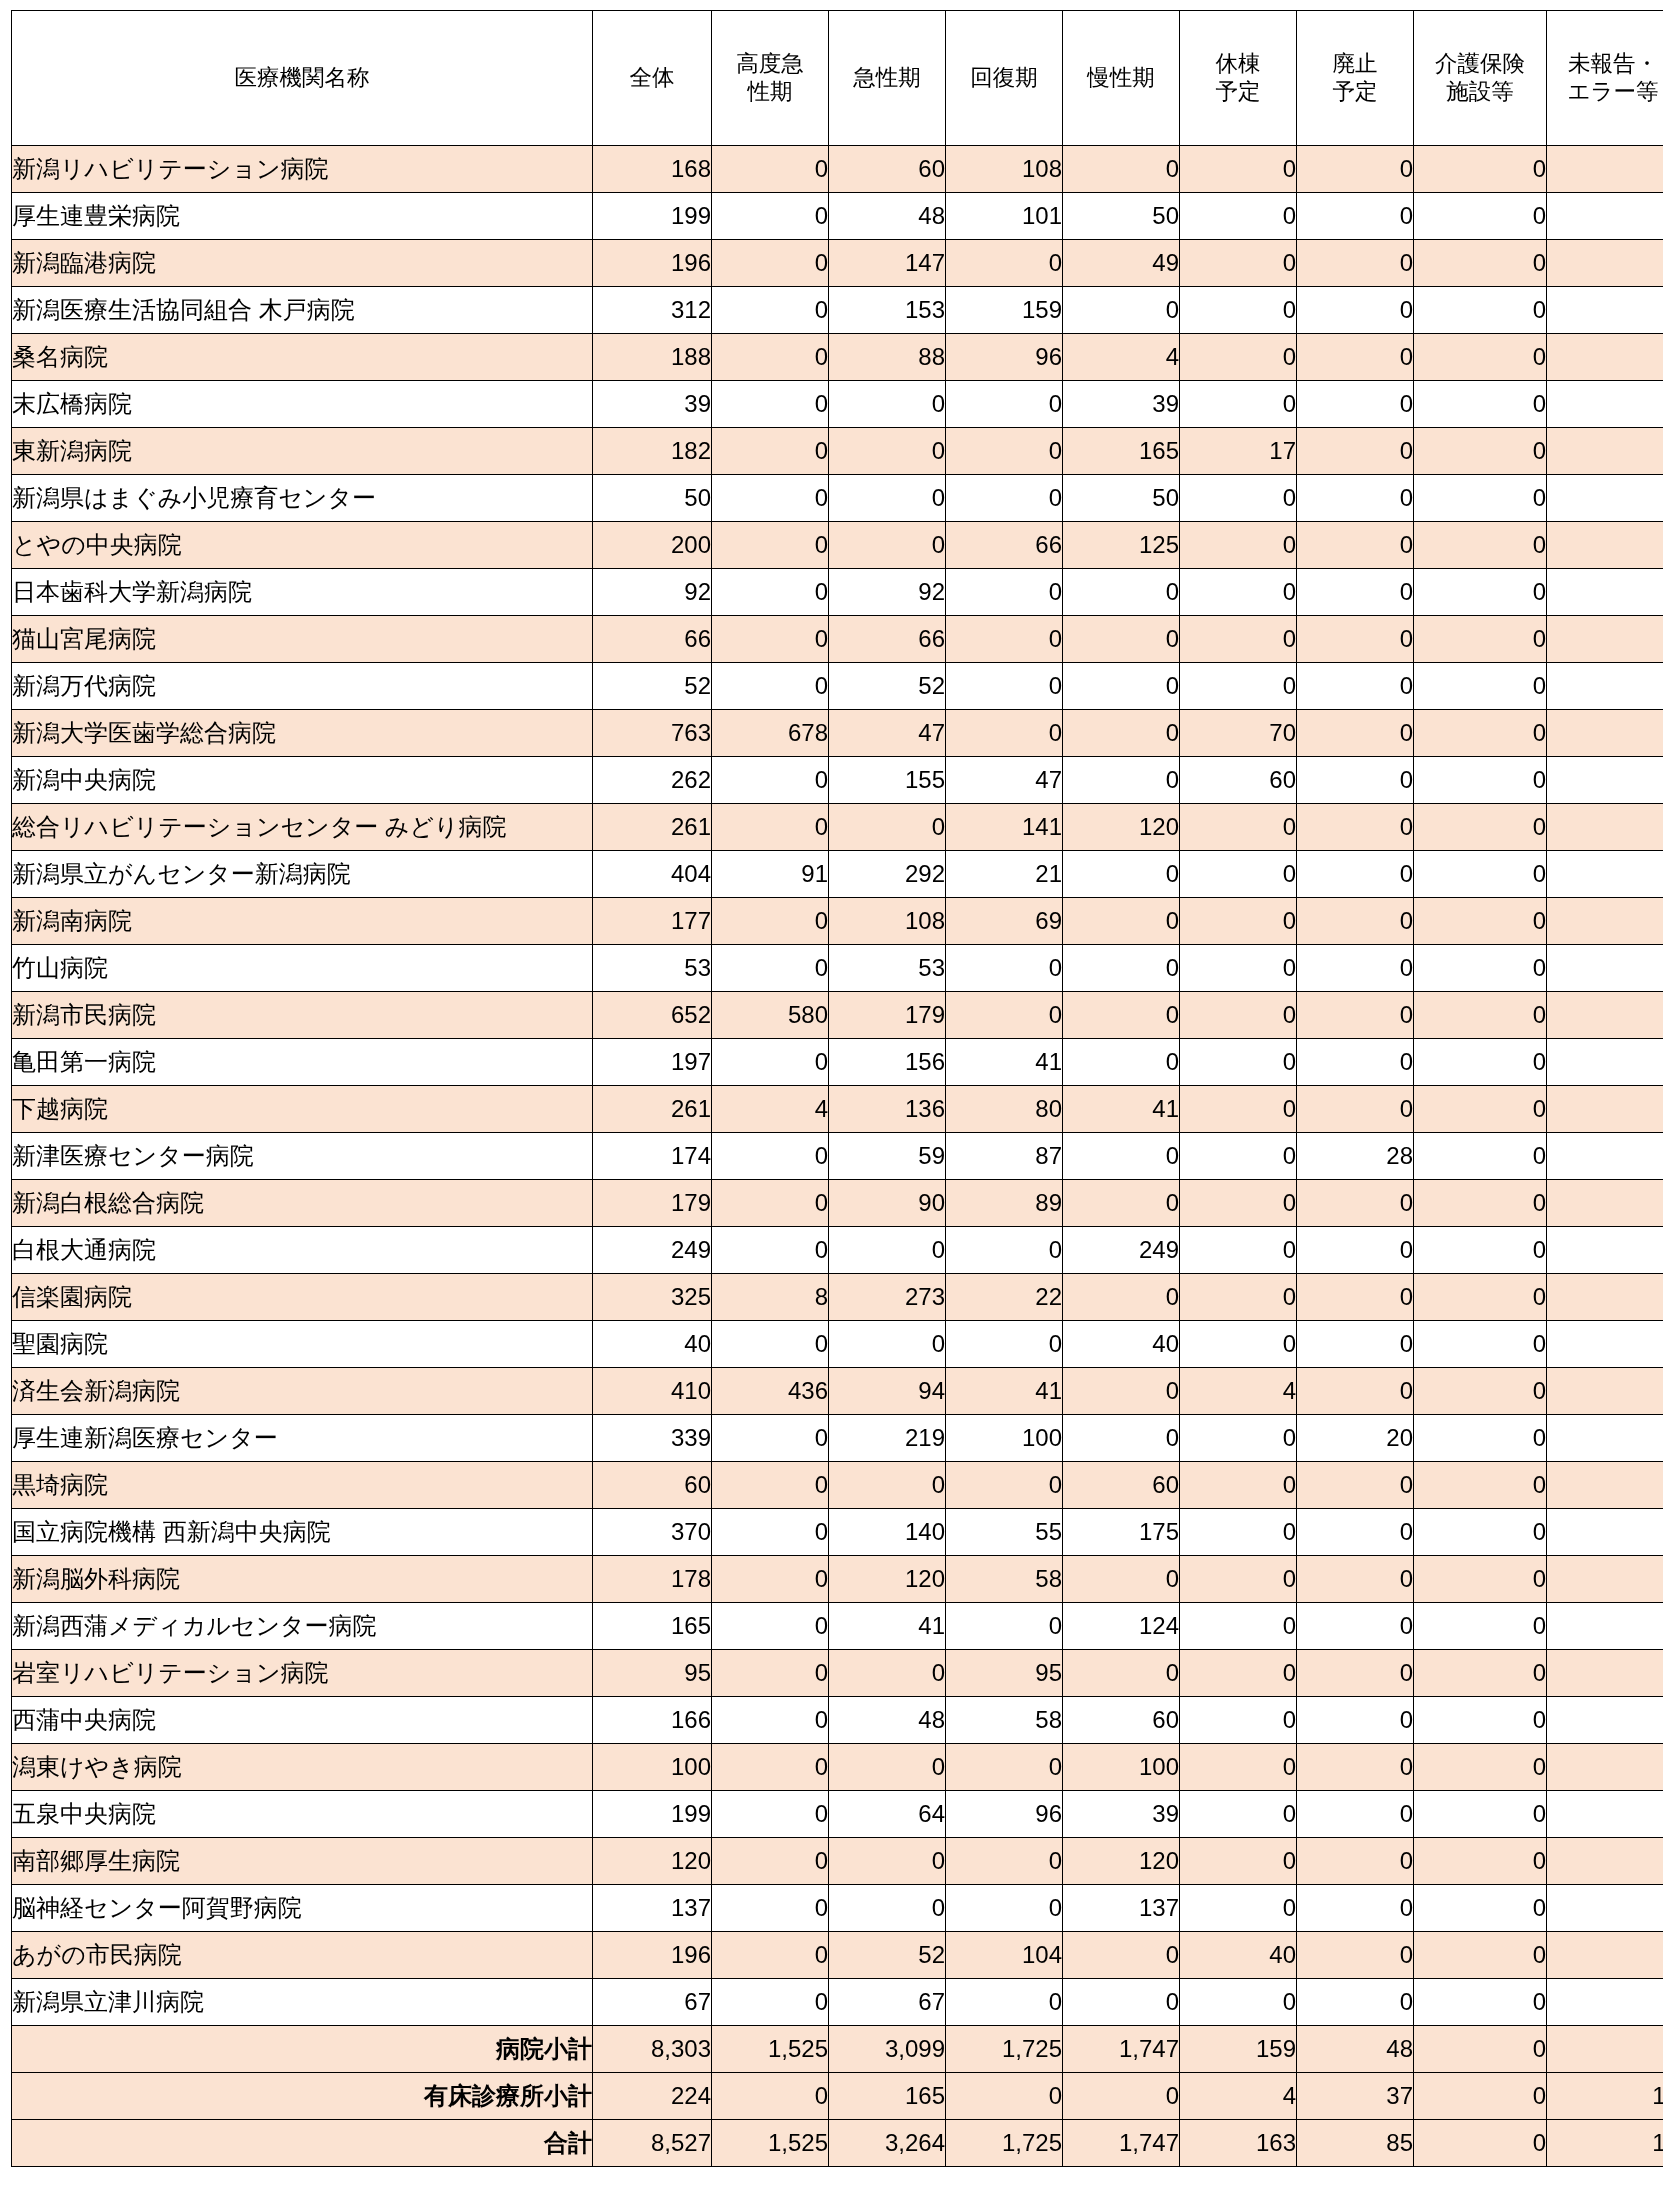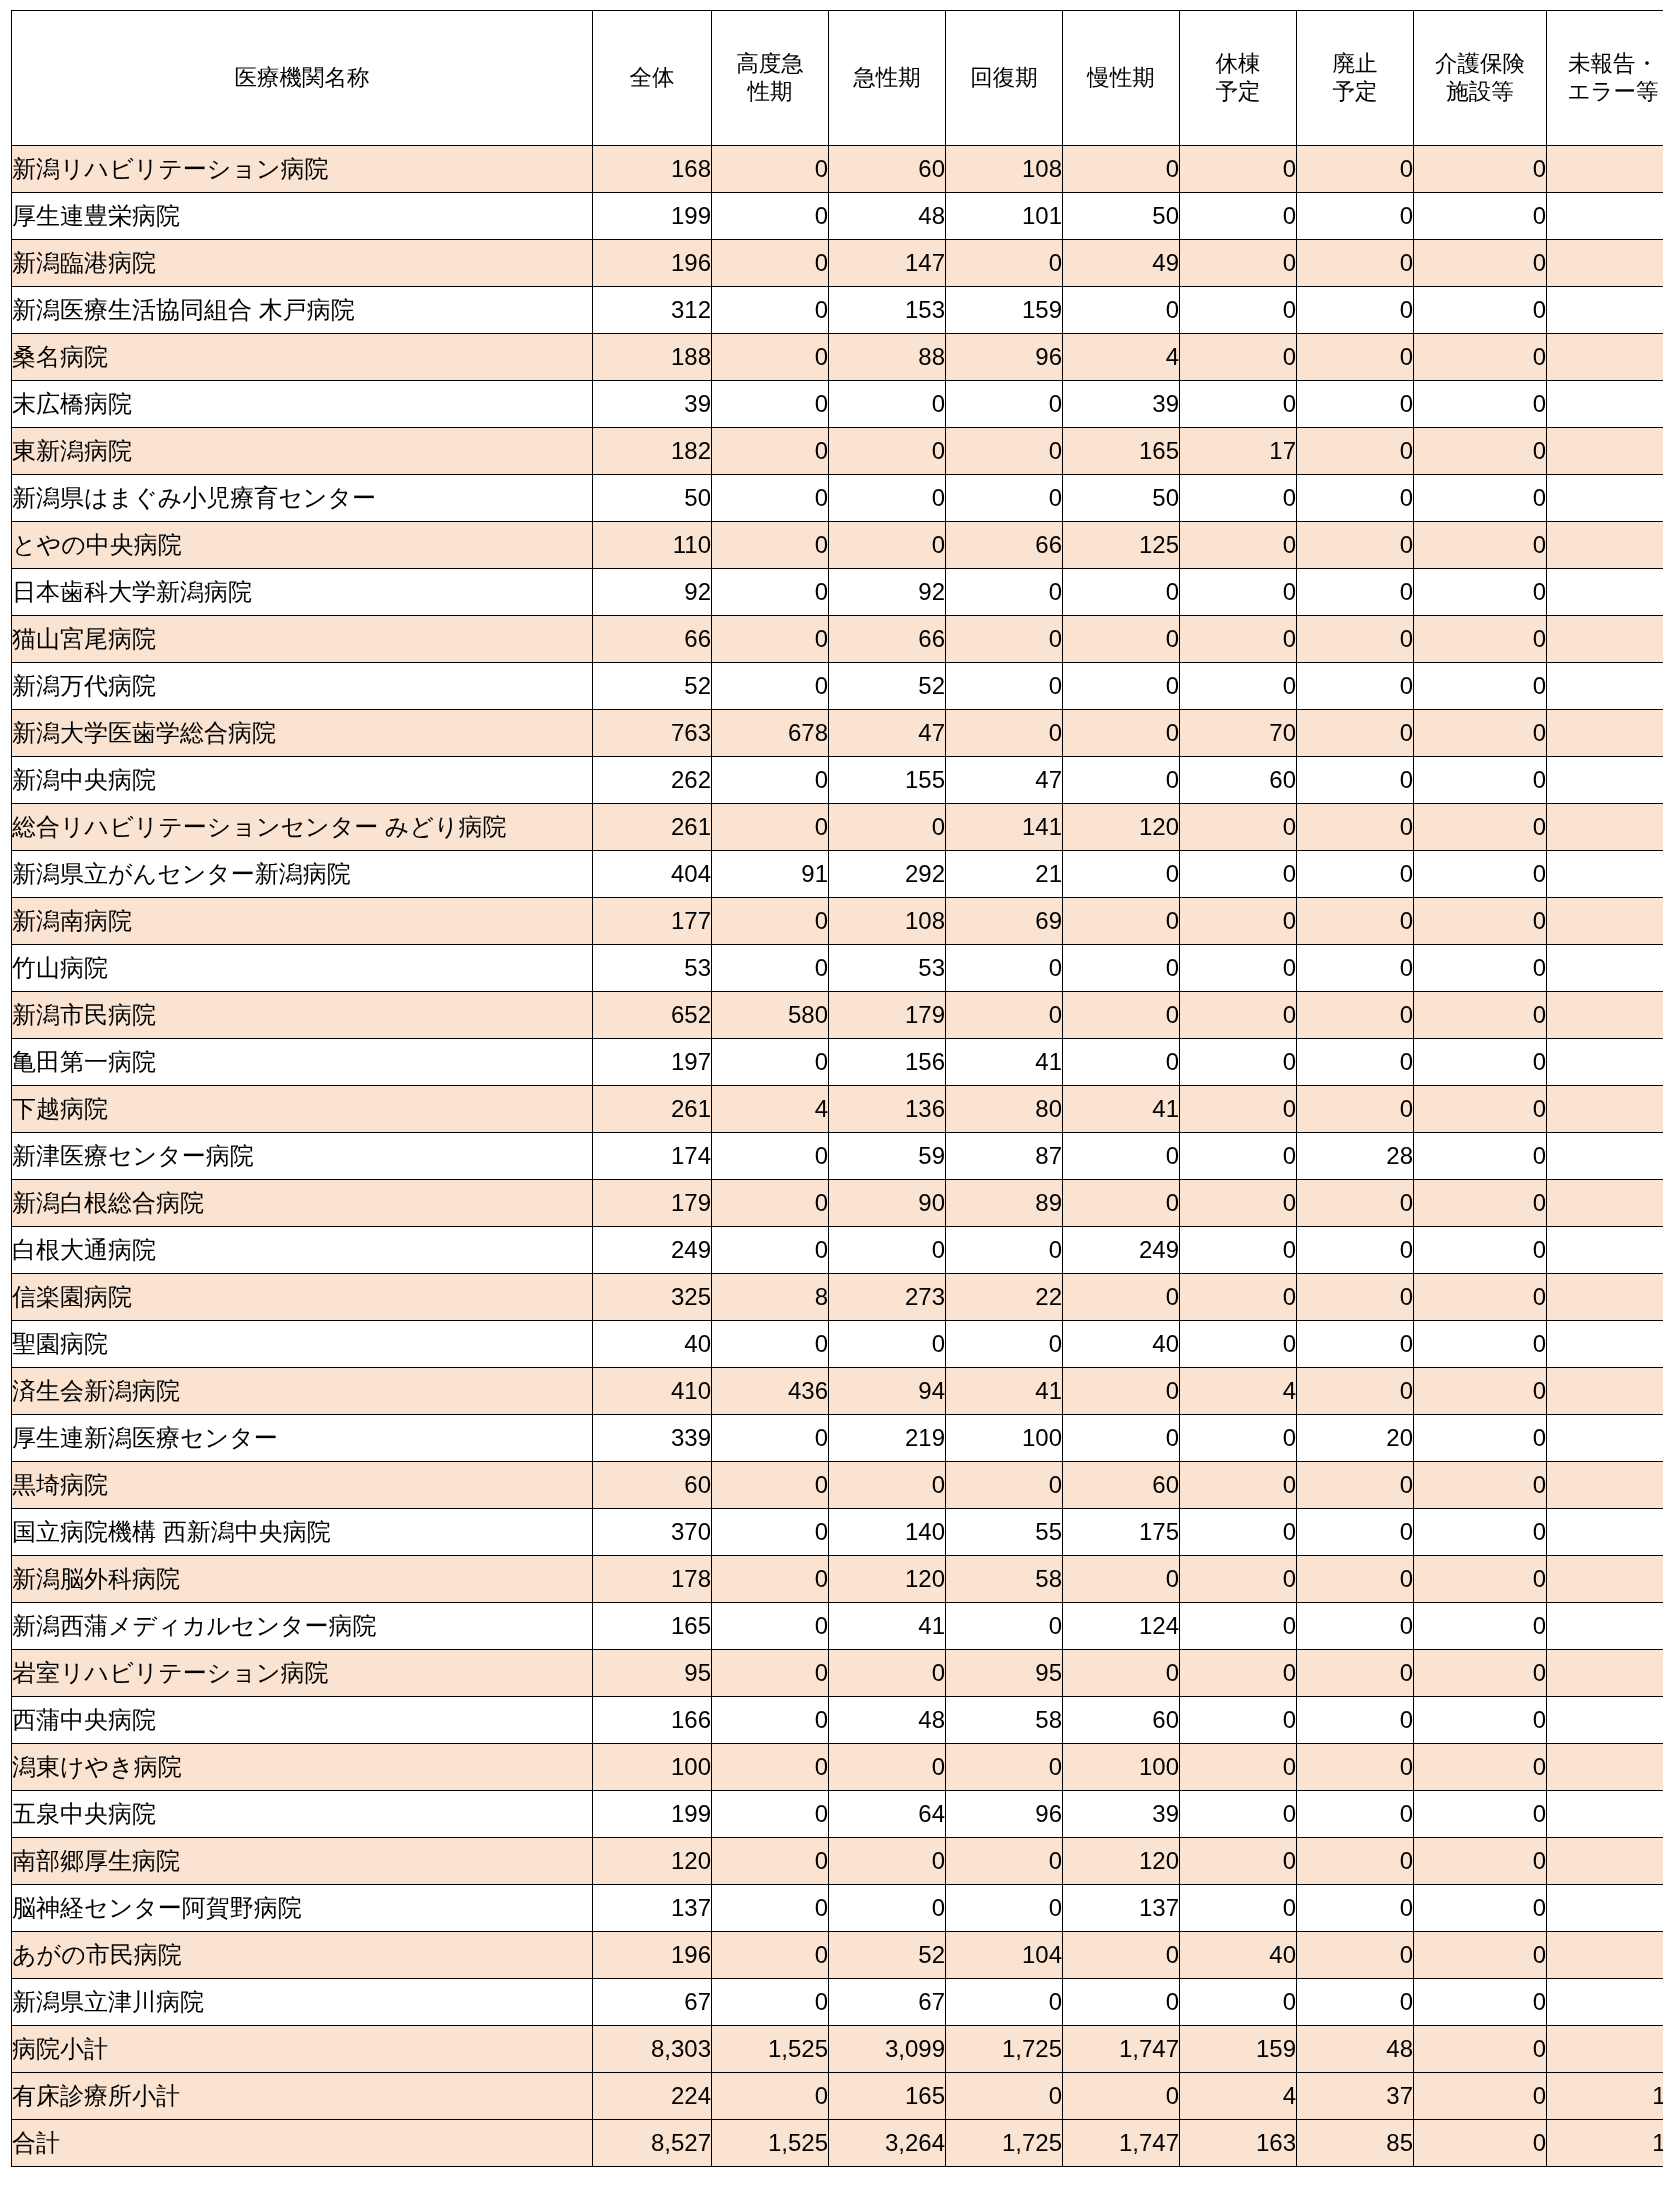--- a/index.html
+++ b/index.html
@@ -61,21 +61,22 @@
   tr.alt td {
     background: #fbe3d2;
   }
   tr.plain td {
     background: #ffffff;
   }
   tr.total td {
     background: #fbe3d2;
   }
   tr.total td.name {
-    text-align: left;
+    text-align: right;
+    font-weight: bold;
   }
   
   col.c-name  { width: 581px; }
   col.c-total { width: 119px; }
   col.c-col   { width: 117px; }
   col.c-wide  { width: 133px; }
 </style>
 </head>
 <body>
 
@@ -224,21 +225,21 @@
           <td class="num">0</td>
           <td class="num">0</td>
           <td class="num">50</td>
           <td class="num">0</td>
           <td class="num">0</td>
           <td class="num">0</td>
           <td class="num">0</td>
         </tr>
         <tr class="alt">
           <td class="name">とやの中央病院</td>
-          <td class="num">110</td>
+          <td class="num">200</td>
           <td class="num">0</td>
           <td class="num">0</td>
           <td class="num">66</td>
           <td class="num">125</td>
           <td class="num">0</td>
           <td class="num">0</td>
           <td class="num">0</td>
           <td class="num">0</td>
         </tr>
         <tr class="plain">

